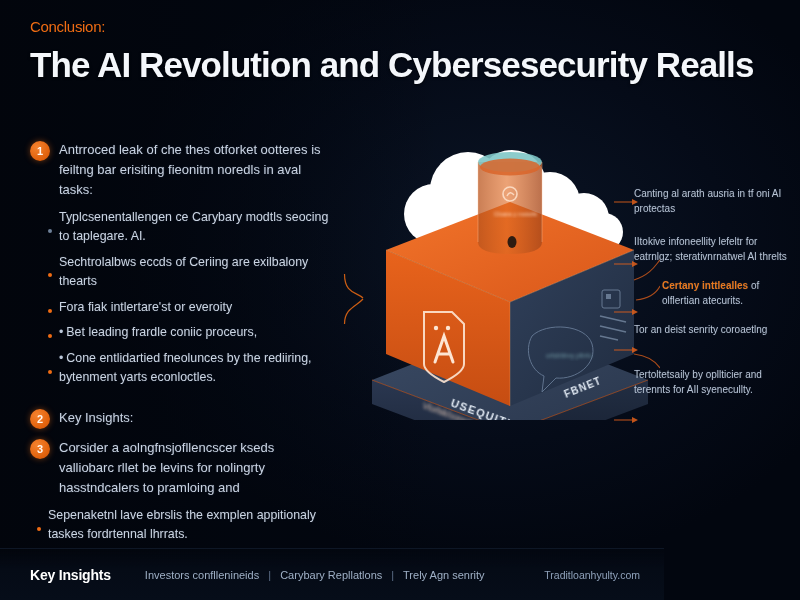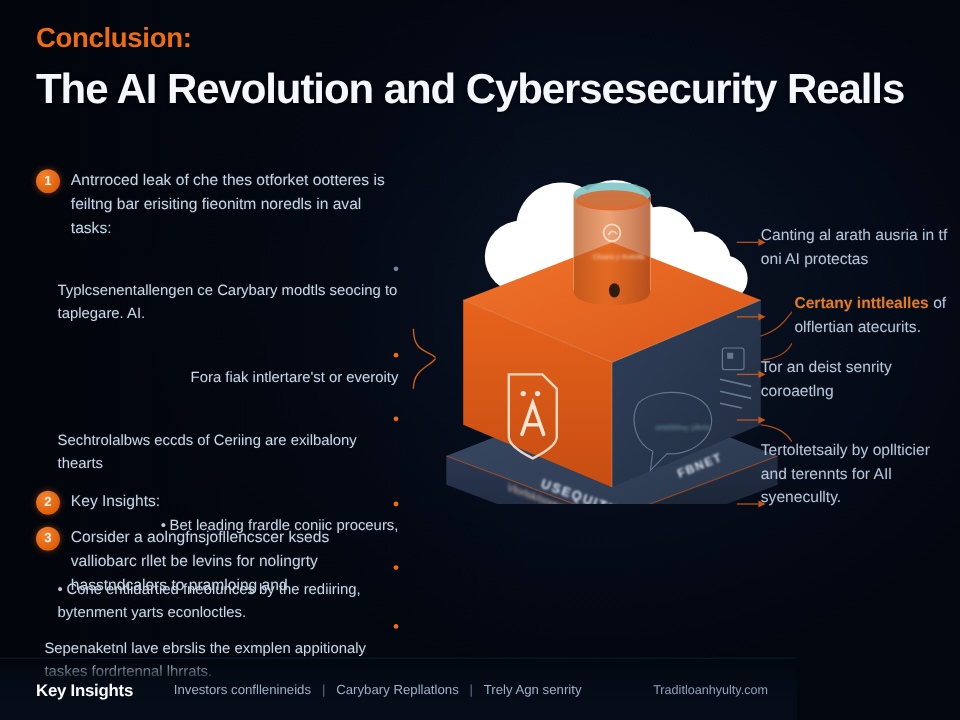--- a/index.html
+++ b/index.html
@@ -25,21 +25,21 @@
     pointer-events:none;
   }
 
   
   .left-col {
     position: absolute; left: 30px; top: 18px; width: 300px;
     z-index: 6;
   }
   .kicker {
     color: #ef6c13;
-    font-size: 23px; font-weight: bold; letter-spacing: -0.3px;
+    font-size: 15px; font-weight: normal; letter-spacing: -0.3px;
     margin-bottom: 10px;
   }
   .headline {
     color: #f4f7fb;
     font-size: 35px; font-weight: bold; line-height: 1.12;
     letter-spacing: -0.9px;
     width: 730px;
     text-shadow: 0 1px 3px rgba(0,0,0,.7);
   }
 
@@ -56,23 +56,22 @@
     display: flex; align-items: center; justify-content: center;
     margin-top: 1px;
     box-shadow: 0 0 6px rgba(239,108,19,.45);
   }
   .num-text {
     color: #c9d3e2; font-size: 13px; line-height: 1.52;
     filter: blur(.22px);
     text-shadow: 0 0 2px rgba(140,165,200,.25);
   }
   .bullet-row {
-    display: flex; align-items: flex-end; gap: 7px;
-    margin: 16px 0 7px 18px;
-    flex-direction: column;
+    display: flex; align-items: center; gap: 7px;
+    margin: 0 0 7px 18px;
   }
   .bullet-row.indent { margin-left: 18px; }
   .dot {
     flex: 0 0 auto; width: 4px; height: 4px; border-radius: 50%;
     background: #ef6c13; margin-top: 7px;
   }
   .dot.dim { background: #8aa0bd; opacity:.8; }
   .bullet-text {
     color: #ccd6e4; font-size: 12.4px; line-height: 1.52;
     filter: blur(.22px);
@@ -83,21 +82,21 @@
   
   .divider { position: absolute; left: 343px; top: 142px; z-index: 5; }
 
   
   .illus { position: absolute; left: 360px; top: 140px; width: 300px; height: 280px; z-index: 4; }
 
   
   .annots { position: absolute; left: 634px; top: 186px; width: 160px; z-index: 6; }
   .annot { margin-bottom: 18px; }
   .annot-text {
-    color: #b9c5d6; font-size: 13px; line-height: 1.5;
+    color: #b9c5d6; font-size: 10px; line-height: 1.5;
     filter: blur(.25px);
     text-shadow: 0 0 2px rgba(130,155,190,.2);
   }
   .annot-text.accent { color: #e8791f; font-weight: bold; padding-left: 28px; }
   .annot-text.accent .tail { color:#b9c5d6; font-weight: normal; }
 
   
   .footer {
     position: absolute; left: 0; bottom: 0; width: 664px; height: 52px;
     background: linear-gradient(180deg, rgba(6,12,24,.0) 0%, #050b16 40%, #060d19 100%);
@@ -133,25 +132,25 @@
       <div class="num-badge">1</div>
       <div class="num-text">Antrroced leak of che thes otforket ootteres is feiltng bar erisiting fieonitm noredls in aval tasks:</div>
     </div>
 
     <div class="bullet-row">
       <span class="dot dim"></span>
       <span class="bullet-text">Typlcsenentallengen ce Carybary modtls seocing to taplegare. AI.</span>
     </div>
     <div class="bullet-row">
       <span class="dot"></span>
+      <span class="bullet-text">Sechtrolalbws eccds of Ceriing are exilbalony thearts</span>
+    </div>
+    <div class="bullet-row">
+      <span class="dot"></span>
       <span class="bullet-text">Fora fiak intlertare'st or everoity</span>
-    </div>
-    <div class="bullet-row">
-      <span class="dot"></span>
-      <span class="bullet-text">Sechtrolalbws eccds of Ceriing are exilbalony thearts</span>
     </div>
     <div class="bullet-row indent">
       <span class="dot"></span>
       <span class="bullet-text"><span class="sub-mark">•</span><span>Bet leading frardle coniic proceurs,</span></span>
     </div>
     <div class="bullet-row indent">
       <span class="dot"></span>
       <span class="bullet-text"><span class="sub-mark">•</span><span>Cone entlidartied fneolunces by the rediiring, bytenment yarts econloctles.</span></span>
     </div>
   </div>
@@ -305,20 +304,23 @@
         <polygon points="20,167 26,170 20,173"></polygon>
       <polygon points="20,237 26,240 20,243"></polygon>
     </g>
   </svg>
 
   <div class="annots">
     <div class="annot">
       <div class="annot-text">Canting al arath ausria in tf oni AI protectas</div>
     </div>
     <div class="annot" style="margin-bottom:14px">
+      <div class="annot-text">IItokive infoneellity lefeltr for eatrnlgz; sterativnrnatwel AI threlts</div>
+    </div>
+    <div class="annot" style="margin-bottom:14px">
       <div class="annot-text accent"><span>Certany inttlealles</span><span class="tail"> of olflertian atecurits.</span></div>
     </div>
     <div class="annot" style="margin-bottom:30px">
       <div class="annot-text">Tor an deist senrity coroaetlng</div>
     </div>
     <div class="annot">
       <div class="annot-text">Tertoltetsaily by opllticier and terennts for AIl syenecullty.</div>
     </div>
   </div>
 

